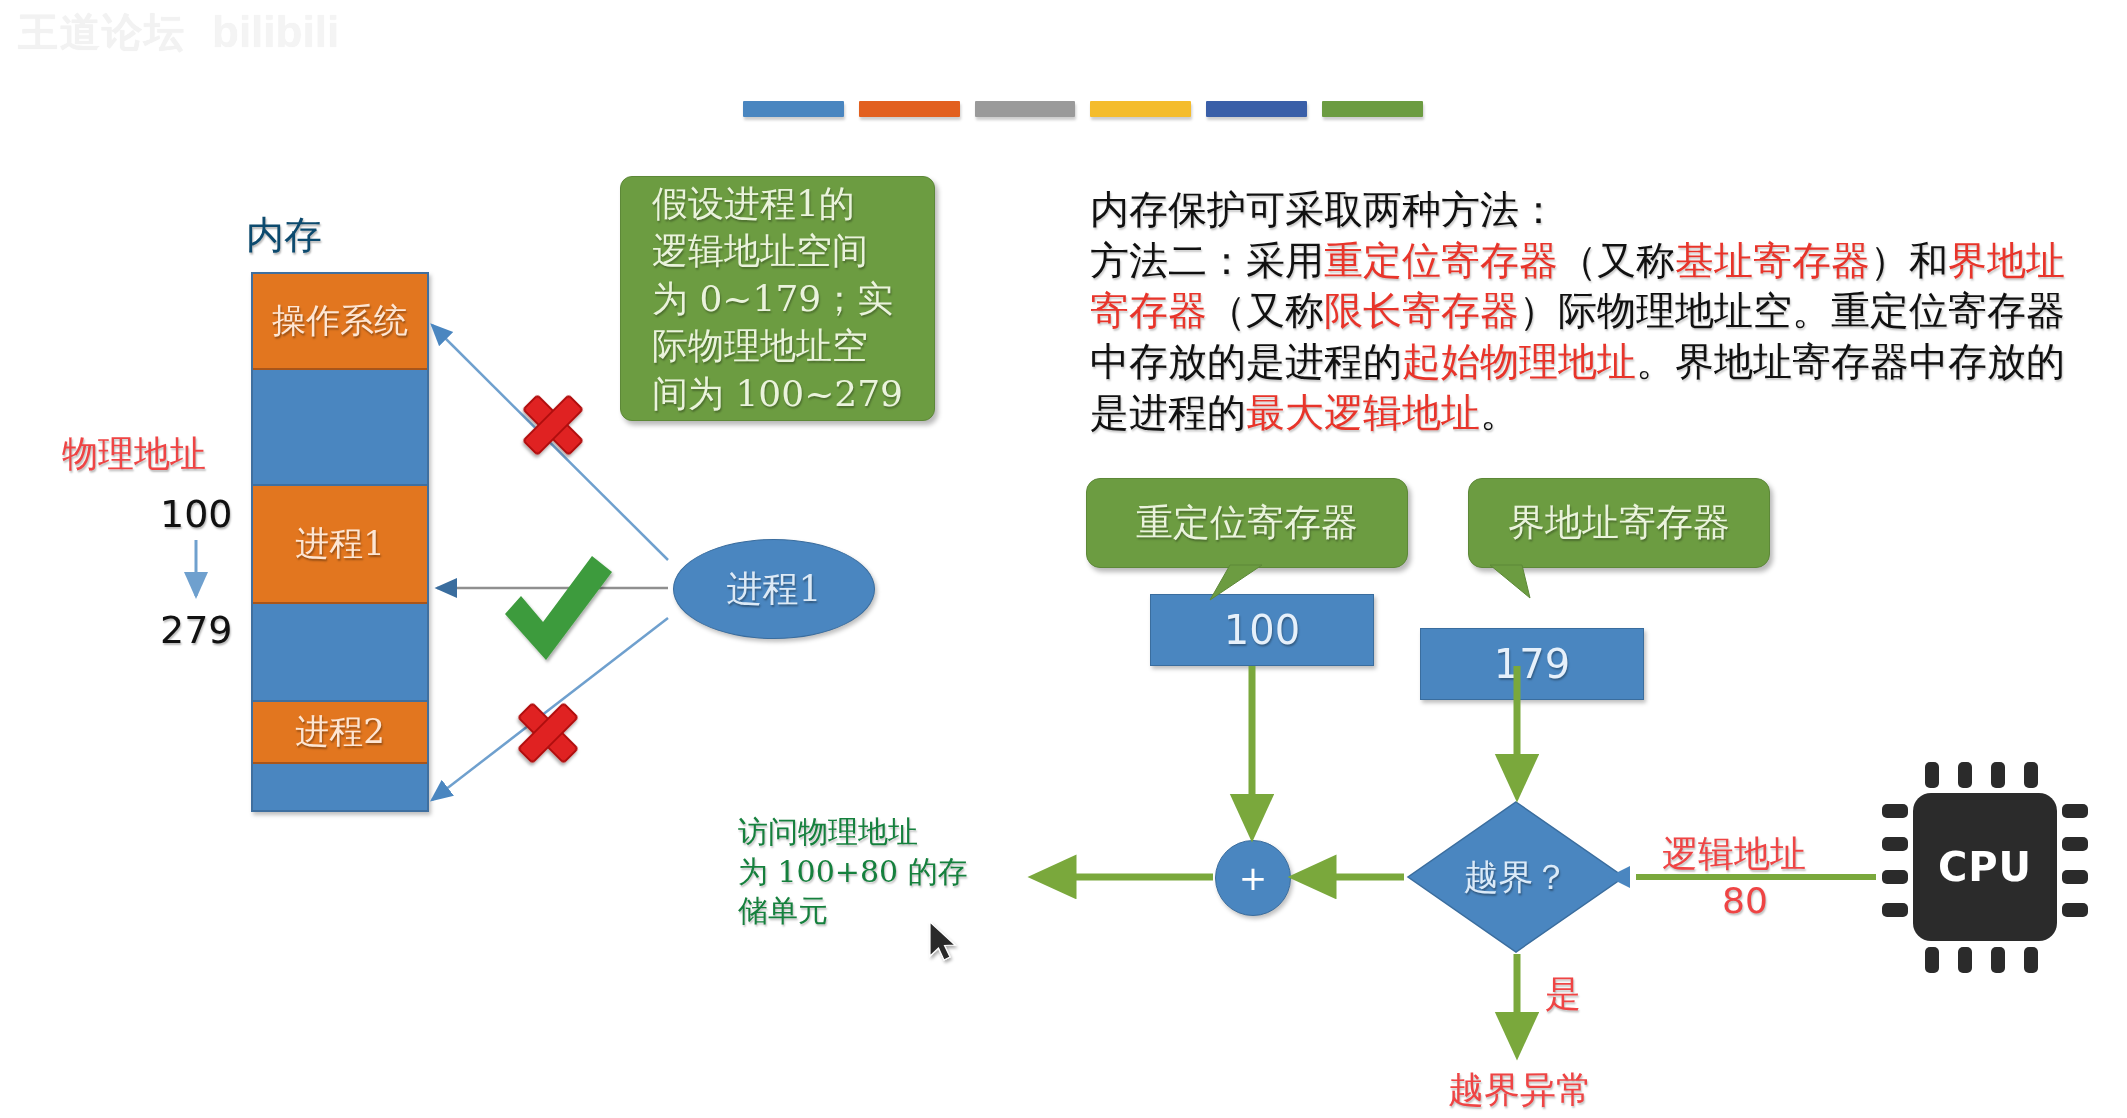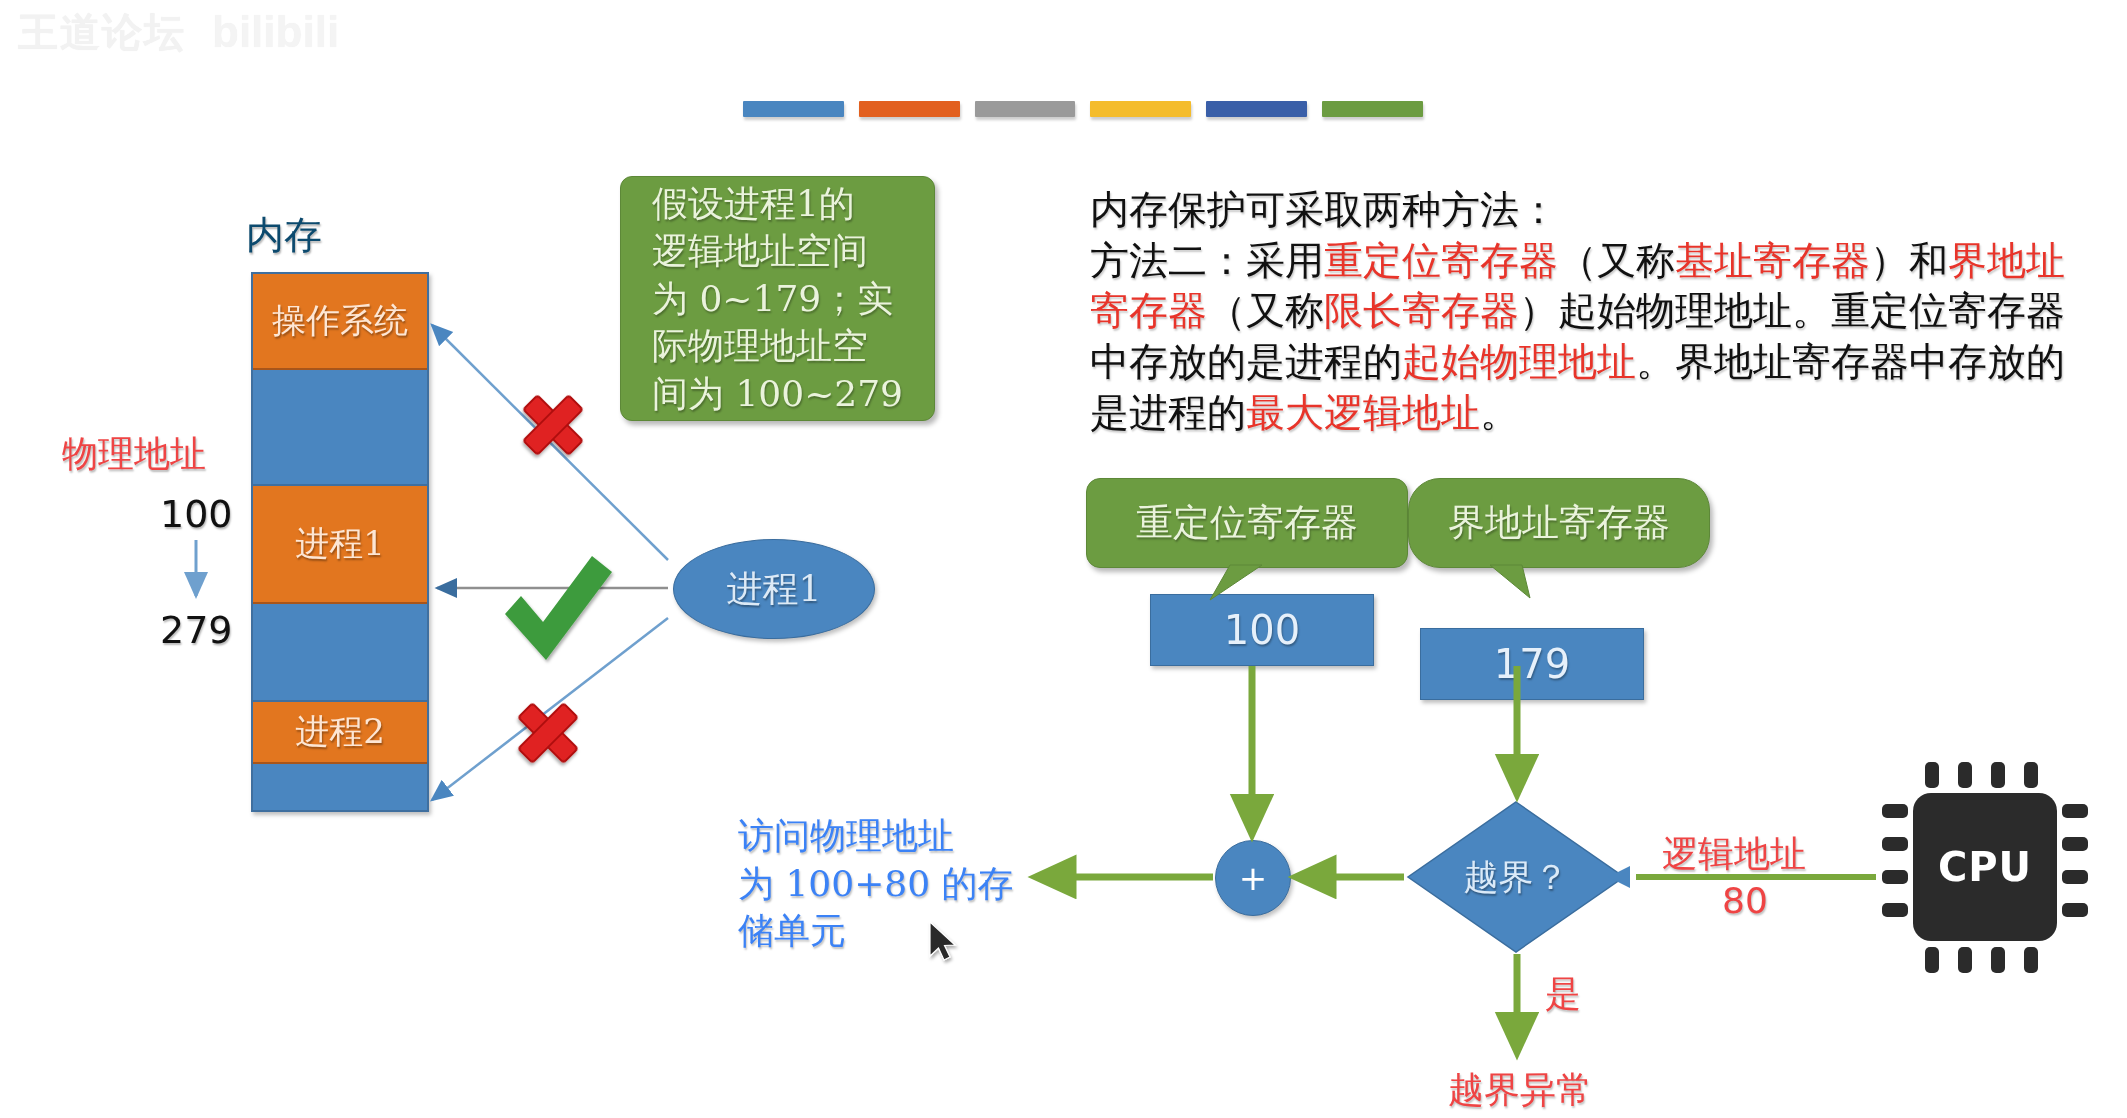--- a/index.html
+++ b/index.html
@@ -171,21 +171,21 @@
     border: 1px solid #5d8838;
     border-radius: 14px;
     box-shadow: 3px 4px 5px rgba(0,0,0,0.28);
     display: flex; align-items: center; justify-content: center;
     color: #eaf3dc;
     font-size: 37px;
     font-family: "DejaVu Serif", "Liberation Serif", serif;
     text-shadow: 1px 2px 2px rgba(0,0,0,0.30);
   }
   #reg-relocate { left: 1086px; top: 478px; width: 320px; height: 88px; }
-  #reg-limit    { left: 1408px; top: 478px; width: 300px; height: 88px; border-radius: 32px; }
+  #reg-limit    { left: 1468px; top: 478px; width: 300px; height: 88px; }
 
   
   .val-box {
     background: #4a86c0;
     border: 1px solid #3a6d9e;
     box-shadow: 2px 3px 4px rgba(0,0,0,0.25);
     display: flex; align-items: center; justify-content: center;
     color: #e6f0fa;
     font-size: 40px;
     font-family: "DejaVu Sans", sans-serif;
@@ -229,21 +229,21 @@
     font-family: "DejaVu Serif", "Liberation Serif", serif;
     text-shadow: 1px 2px 2px rgba(0,0,0,0.25);
     white-space: nowrap;
   }
   #label-yes     { left: 1545px; top: 970px; }
   #label-overrun { left: 1448px; top: 1066px; }
   #label-logical { left: 1662px; top: 830px; }
   #label-80      { left: 1722px; top: 880px; font-family:"DejaVu Sans",sans-serif; }
   #access-text {
     left: 738px; top: 812px;
-    font-size: 36px; line-height: 1.32; color: #3b82f6;
+    font-size: 30px; line-height: 1.32; color: #15803d;
     font-family: "DejaVu Serif", "Liberation Serif", serif;
     text-shadow: 1px 2px 2px rgba(0,0,0,0.25);
   }
 
   
   #cpu-chip {
     left: 1880px; top: 760px;
     width: 210px; height: 215px;
   }
   #cpu-chip .cpu-body {
@@ -311,21 +311,21 @@
       <div>际物理地址空</div>
       <div>间为 100~279</div>
     </div>
   </div>
 
   <div id="proc1-ellipse" class="abs">进程1</div>
 
   <div id="right-text" class="abs">
     <div>内存保护可采取两种方法：</div>
     <div>
-      <span>方法二：采用</span><span class="hl">重定位寄存器</span><span>（又称</span><span class="hl">基址寄存器</span><span>）和</span><span class="hl">界</span><span class="hl">地址寄存器</span><span>（又称</span><span class="hl">限长寄存器</span><span>）起始物理地址。重定</span><span>位寄存器中存放的是进程的</span><span class="hl">起始物理地址</span><span>。界地址寄</span><span>存器中存放的是进程的</span><span class="hl">最大逻辑地址</span><span>。</span>
+      <span>方法二：采用</span><span class="hl">重定位寄存器</span><span>（又称</span><span class="hl">基址寄存器</span><span>）和</span><span class="hl">界</span><span class="hl">地址寄存器</span><span>（又称</span><span class="hl">限长寄存器</span><span>）际物理地址空。重定</span><span>位寄存器中存放的是进程的</span><span class="hl">起始物理地址</span><span>。界地址寄</span><span>存器中存放的是进程的</span><span class="hl">最大逻辑地址</span><span>。</span>
     </div>
   </div>
 
   <div id="reg-relocate" class="reg-callout abs">重定位寄存器</div>
   <div id="reg-limit" class="reg-callout abs">界地址寄存器</div>
 
   <div id="val-100" class="val-box abs">100</div>
   <div id="val-179" class="val-box abs">179</div>
 
   <div id="plus-circle" class="abs">+</div>

